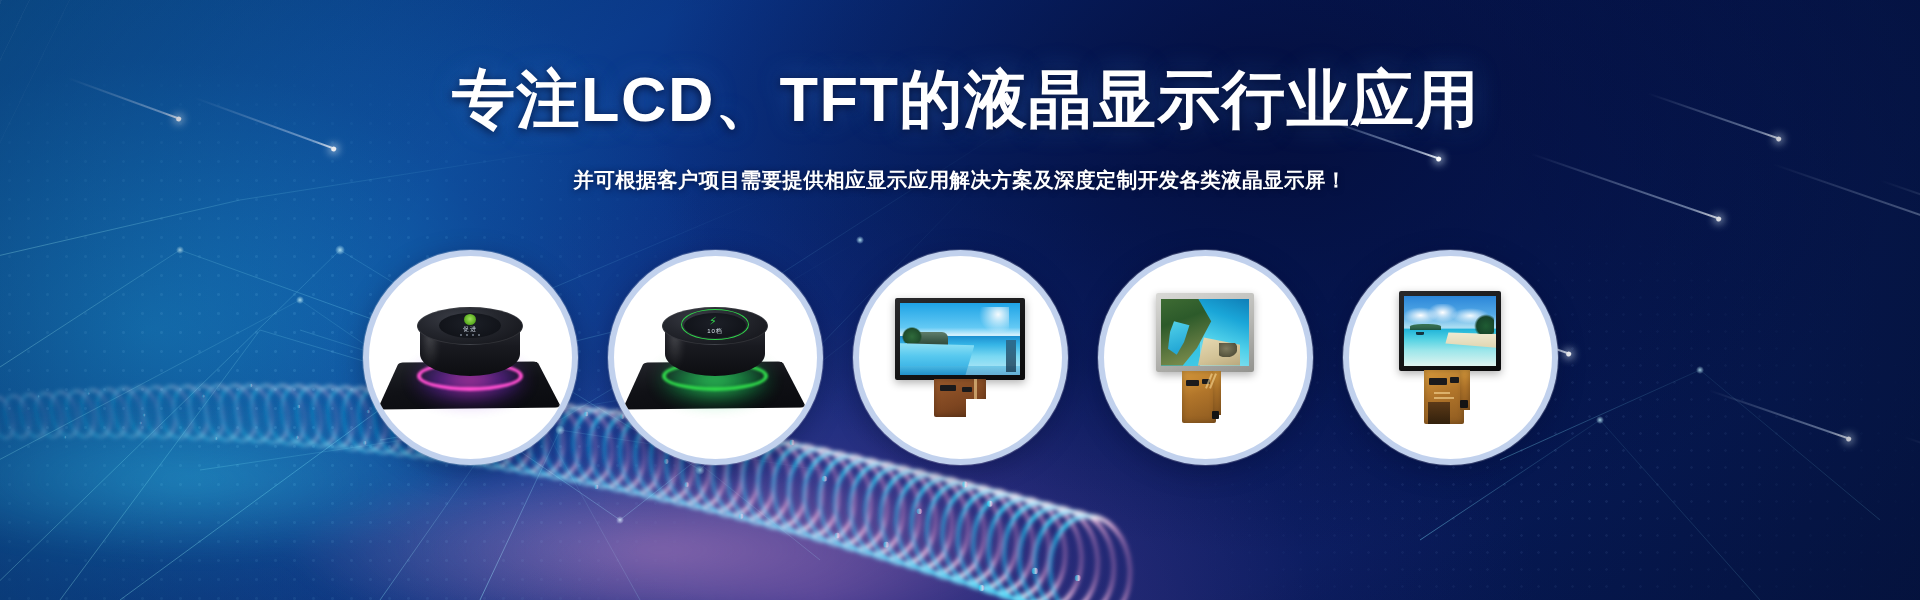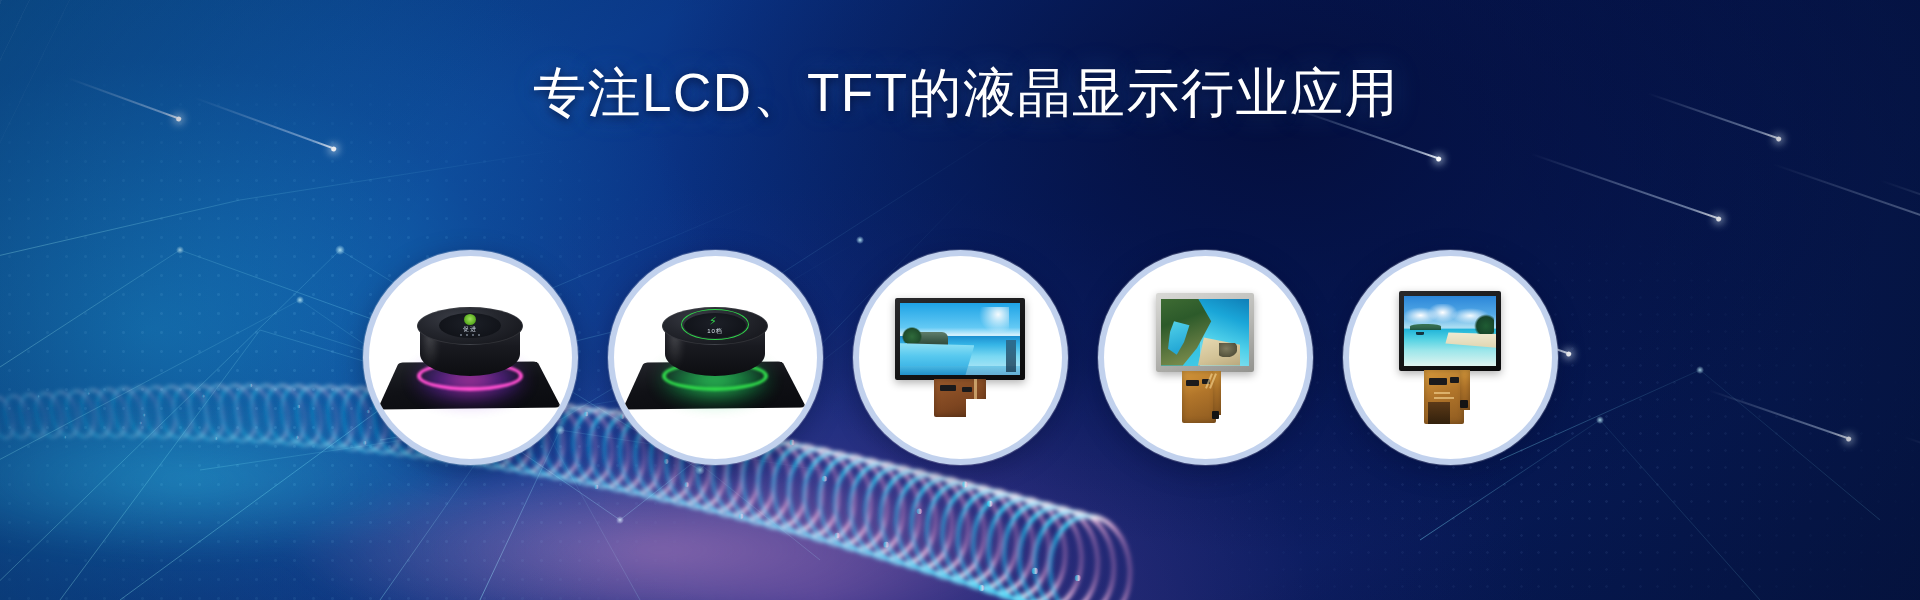--- a/index.html
+++ b/index.html
@@ -45,22 +45,22 @@
   .vignette {
     background:radial-gradient(ellipse 1250px 720px at 960px 300px, rgba(0,0,0,0) 45%, rgba(2,8,40,0.45) 100%);
   }
 
   
   .text-block {
     position:absolute; left:0; right:0; top:62px;
     text-align:center; z-index:6;
   }
   .headline {
-    font-size:53px;
-    font-weight:normal;
+    font-size:63px;
+    font-weight:bold;
     color:#ffffff;
     letter-spacing:1.5px;
     line-height:1.18;
     text-shadow:0 2px 10px rgba(2,10,45,.85), 0 0 26px rgba(60,130,220,.45);
     white-space:nowrap;
     padding-left:12px;
   }
   .sub-wrap { margin-top:24px; }
   .subline {
     font-size:20.5px;
@@ -459,20 +459,21 @@
       <div class="meteor" style="left: 1895px; top: 330px; width: 160px; height: 160px; transform: rotate(19deg);">
         <span class="tail" style="width: 160px;"></span>
       </div>
     </div>
 
   <div class="bg-layer vignette"></div>
 
   <div class="text-block">
     <div class="headline">专注LCD、TFT的液晶显示行业应用</div>
     <div class="sub-wrap">
+      <div class="subline">并可根据客户项目需要提供相应显示应用解决方案及深度定制开发各类液晶显示屏！</div>
     </div>
   </div>
 
   <div class="circle-row">
 
     <div class="circle">
       <div class="circle-inner">
         <div class="hub-scene">
           <div class="hub-mat"></div>
           <div class="hub-glow" style="background:radial-gradient(ellipse at 50% 50%, rgba(255,70,200,.85) 0%, rgba(120,40,220,.55) 45%, rgba(60,20,160,0) 78%);"></div>

